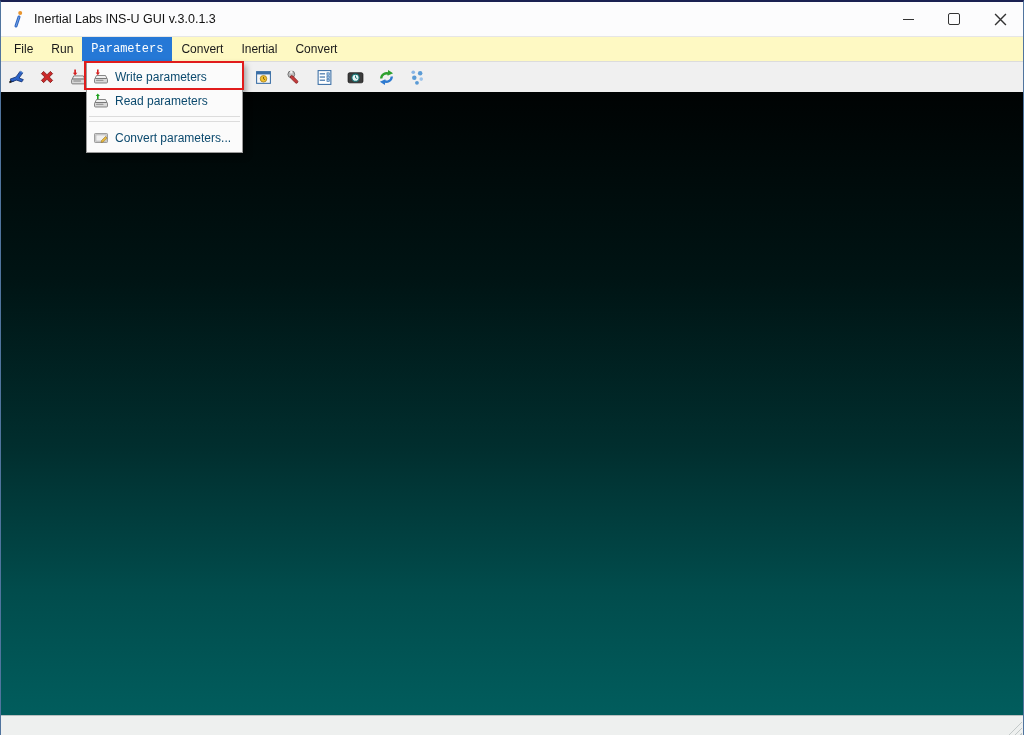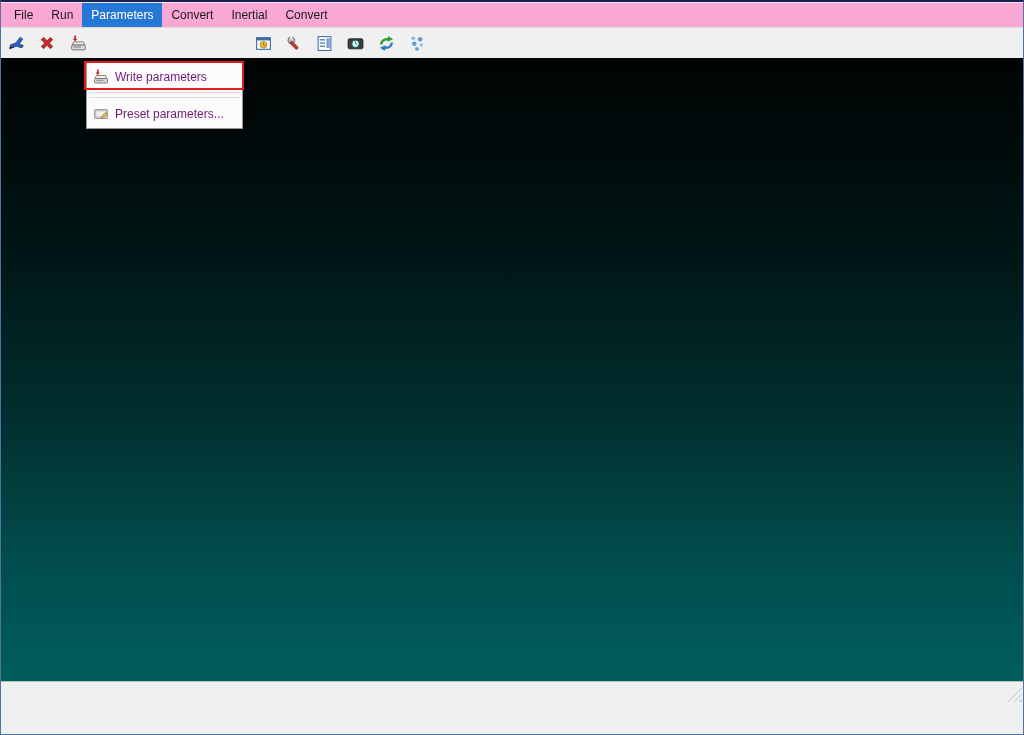--- a/index.html
+++ b/index.html
@@ -9,47 +9,70 @@
           border-top:2px solid #1a2152;background:#f0f0f0;}
   
   .titlebar{height:34px;display:flex;align-items:center;background:#fcfcfd;}
   .app-icon{margin-left:9px;width:16px;height:18px;display:inline-flex;}
   .title{margin-left:8px;font-size:12.5px;color:#111;}
   .win-controls{margin-left:auto;display:flex;height:100%;}
   .wc{width:46px;height:100%;display:flex;align-items:center;justify-content:center;background:transparent;border:none;padding:0;cursor:default;}
   .min-glyph{display:block;width:11px;border-top:1.4px solid #333;}
   .max-glyph{display:block;width:10px;height:10px;border:1.4px solid #333;border-radius:2px;}
   
-  .menubar{height:24px;background:#f9a8d4;display:flex;align-items:stretch;padding-left:4px;font-size:12px;border-top:1px solid #e6e6e6;}
+  .menubar{height:24px;background:#fef9c3;display:flex;align-items:stretch;padding-left:4px;font-size:12px;border-top:1px solid #e6e6e6;}
   .menu-item{padding:0 9px;line-height:24px;color:#1a1a1a;}
-  .menu-item.active{background:#2578d6;color:#fff;}
+  .menu-item.active{background:#2578d6;color:#fff;font-family:Liberation Mono, monospace;}
   
   .toolbar{height:30px;background:#f0f0f0;position:relative;border-top:1px solid #dcdcdc;}
   .tb{position:absolute;top:2px;width:26px;height:26px;display:flex;align-items:center;justify-content:center;background:transparent;border:none;padding:0;}
   
   .content{height:623px;background:linear-gradient(180deg,#000303 0%,#001414 30%,#012e2e 57%,#014c4c 80%,#015d5d 100%);}
   
   .statusbar{height:21px;background:#eef0ef;border-top:1px solid #b8c0c0;position:relative;}
   .grip{position:absolute;right:1px;bottom:1px;width:15px;height:15px;
         background:repeating-linear-gradient(135deg,transparent 0 3px,#c2c8c8 3px 4px);
         clip-path:polygon(100% 0,100% 100%,0 100%);}
   
   .dropdown{position:absolute;left:85px;top:60px;width:157px;box-sizing:border-box;background:#fbfbfb;
             border:1px solid #9a9a9a;box-shadow:3px 3px 6px rgba(0,0,0,.35);padding:2px 0;z-index:5;}
-  .dd-item{height:24px;display:flex;align-items:center;font-size:12px;color:#701a75;}
+  .dd-item{height:24px;display:flex;align-items:center;font-size:12px;color:#0c4a6e;}
   .dd-icon{width:16px;height:16px;margin:0 6px 0 6px;display:inline-flex;flex:0 0 16px;}
   .dd-sep{height:1px;background:#dcdcdc;margin:3px 2px 4px 2px;}
   
   .annot{position:absolute;left:83px;top:59px;width:160px;height:29px;border:2px solid #e11c1c;z-index:9;box-sizing:border-box;pointer-events:none;}
 </style>
 </head>
 <body>
 
 <div class="window">
 
+  <div class="titlebar">
+    <span class="app-icon">
+      <svg viewBox="0 0 16 18" width="16" height="18">
+        <circle cx="10.2" cy="3" r="2" fill="#e8952f"></circle>
+        <path d="M9 7 L6 16" stroke="#2f66c4" stroke-width="3" stroke-linecap="round"></path>
+        <path d="M9 7 L6 16" stroke="#6fa0e0" stroke-width="1" stroke-linecap="round"></path>
+      </svg>
+    </span>
+    <span class="title">Inertial Labs INS-U GUI v.3.0.1.3</span>
+    <div class="win-controls">
+      <button class="wc">
+        <span class="min-glyph"></span>
+      </button>
+      <button class="wc">
+        <span class="max-glyph"></span>
+      </button>
+      <button class="wc">
+        <svg viewBox="0 0 12 12" width="13" height="13">
+          <path d="M1 1 L11 11 M11 1 L1 11" stroke="#333" stroke-width="1.3"></path>
+        </svg>
+      </button>
+    </div>
+  </div>
 
   <div class="menubar">
     <div class="menu-item">File</div>
     <div class="menu-item">Run</div>
     <div class="menu-item active">Parameters</div>
     <div class="menu-item">Convert</div>
     <div class="menu-item">Inertial</div>
     <div class="menu-item">Convert</div>
   </div>
 
@@ -140,29 +163,41 @@
         <svg viewBox="0 0 16 16" width="16" height="16">
           <path d="M2 9.5 L3.5 6.5 h9 L14 9.5 Z" fill="#efefef" stroke="#6b6b6b" stroke-width="0.8"></path>
           <rect x="1.5" y="9.5" width="13" height="4.5" rx="1" fill="#d8d8d8" stroke="#6b6b6b" stroke-width="0.8"></rect>
           <rect x="3" y="10.7" width="7.5" height="1.3" rx="0.6" fill="#9a9a9a"></rect>
           <rect x="4" y="0.5" width="1.6" height="3.4" fill="#d42020"></rect>
           <polygon points="2.7,3.6 6.9,3.6 4.8,6.2" fill="#d42020"></polygon>
         </svg>
       </span>
       <span class="dd-label">Write parameters</span>
     </div>
+    <div class="dd-item">
+      <span class="dd-icon">
+        <svg viewBox="0 0 16 16" width="16" height="16">
+          <path d="M2 9.5 L3.5 6.5 h9 L14 9.5 Z" fill="#efefef" stroke="#6b6b6b" stroke-width="0.8"></path>
+          <rect x="1.5" y="9.5" width="13" height="4.5" rx="1" fill="#d8d8d8" stroke="#6b6b6b" stroke-width="0.8"></rect>
+          <rect x="3" y="10.7" width="7.5" height="1.3" rx="0.6" fill="#9a9a9a"></rect>
+          <rect x="4" y="2.8" width="1.6" height="3.4" fill="#1ca01c"></rect>
+          <polygon points="2.7,3.1 6.9,3.1 4.8,0.5" fill="#1ca01c"></polygon>
+        </svg>
+      </span>
+      <span class="dd-label">Read parameters</span>
+    </div>
     <div class="dd-sep"></div>
     <div class="dd-sep"></div>
     <div class="dd-item">
       <span class="dd-icon">
         <svg viewBox="0 0 16 16" width="16" height="16">
           <rect x="1.5" y="3.5" width="13" height="9" rx="0.8" fill="#cfcfcf" stroke="#8a8a8a" stroke-width="0.8"></rect>
           <rect x="3" y="5" width="10" height="6" fill="#efefef" stroke="#ababab" stroke-width="0.5"></rect>
           <path d="M8.5 10.5 l4 -4 1.6 1.6 -4 4 -2 .4 Z" fill="#e8b83c" stroke="#8a6b1e" stroke-width="0.5"></path>
         </svg>
       </span>
-      <span class="dd-label">Preset parameters...</span>
+      <span class="dd-label">Convert parameters...</span>
     </div>
   </div>
 
   <div class="annot"></div>
 
 </div>
 
 </body></html>

